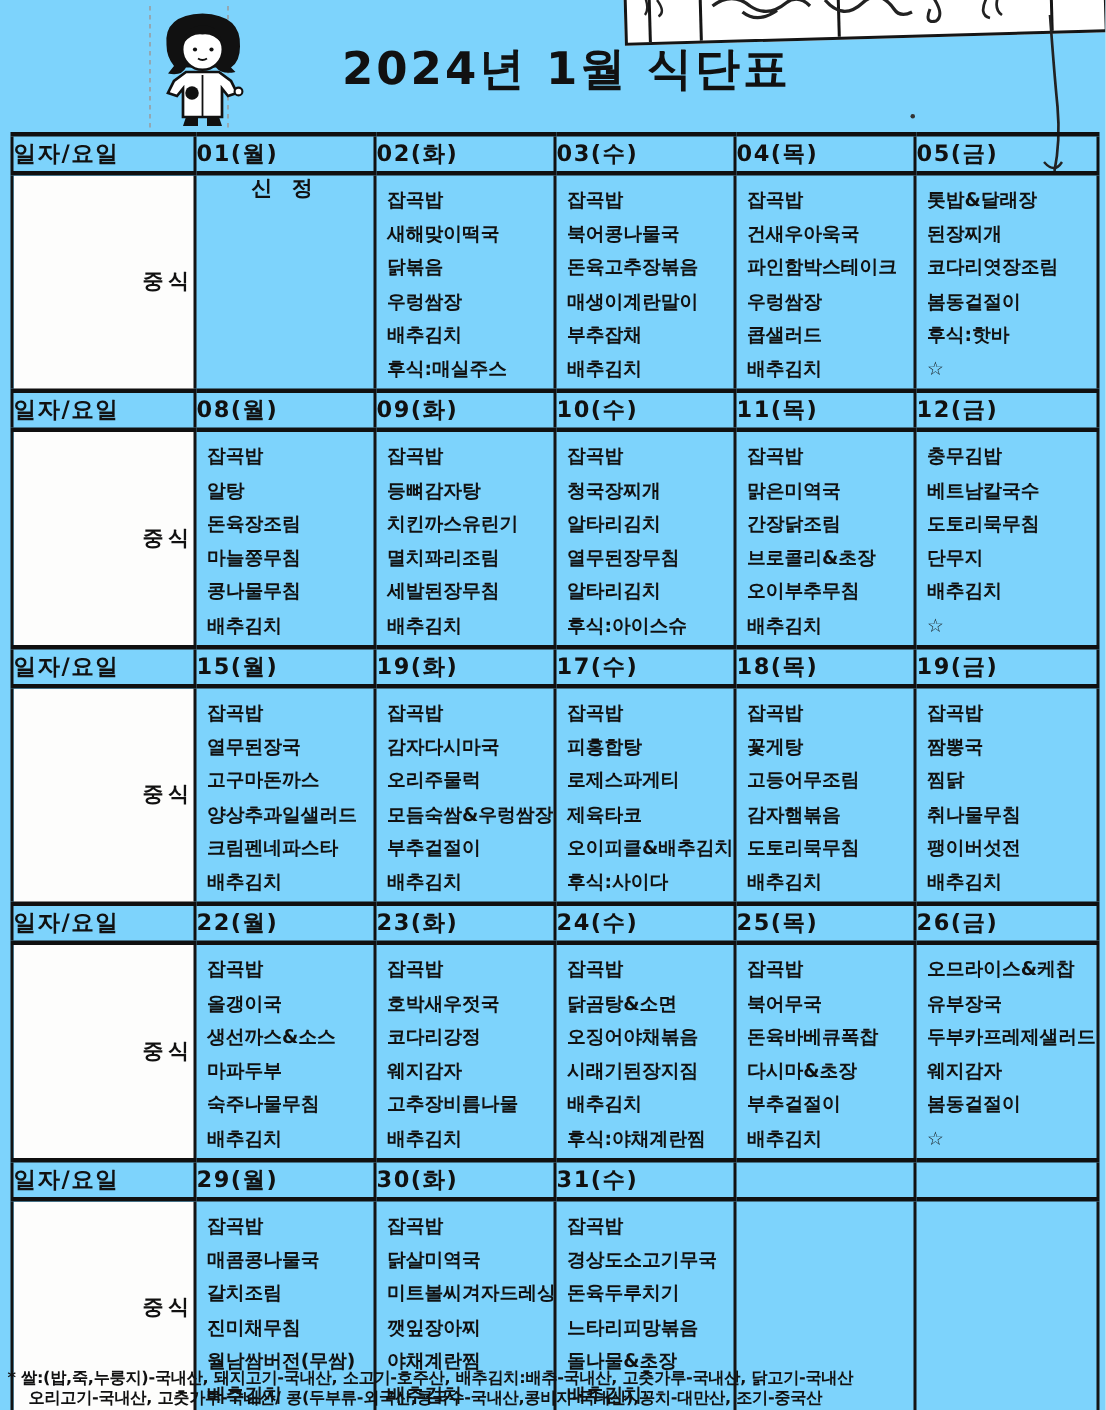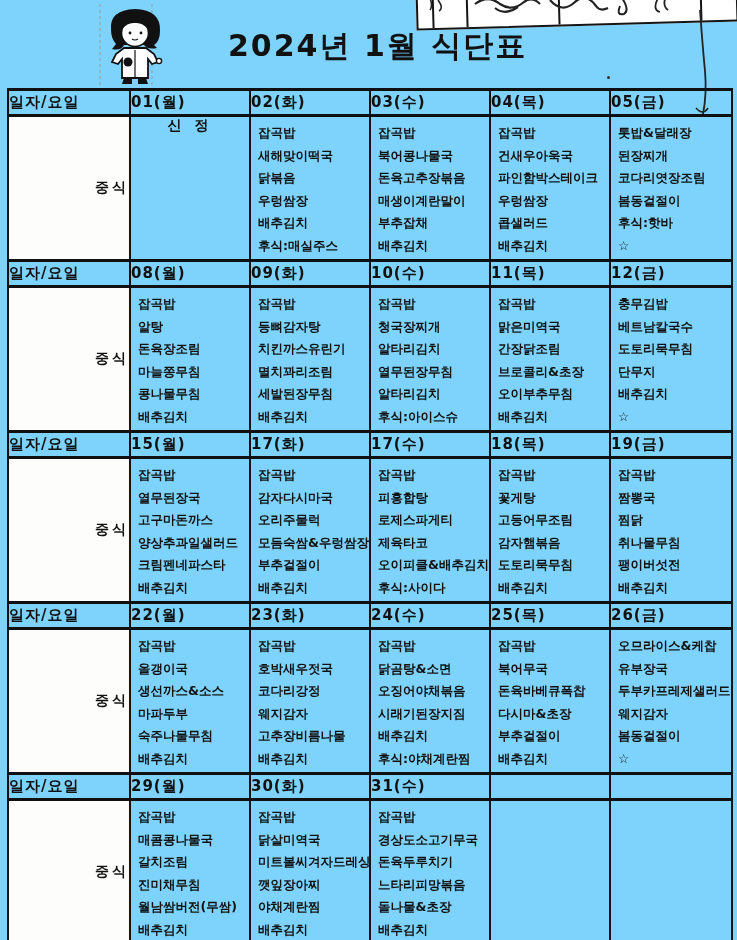--- a/index.html
+++ b/index.html
@@ -254,21 +254,21 @@
               <div class="item">도토리묵무침</div>
               <div class="item">단무지</div>
               <div class="item">배추김치</div>
               <div class="item">☆</div>
             </div>
           </td>
         </tr>
         <tr class="hdr">
           <td>일자/요일</td>
           <td>15(월)</td>
-          <td>17(화)</td>
+          <td>19(화)</td>
           <td>17(수)</td>
           <td>18(목)</td>
           <td>19(금)</td>
         </tr>
         <tr class="menu">
           <td class="lbl">중식</td>
           <td>
             <div class="items">
               <div class="item">잡곡밥</div>
               <div class="item">열무된장국</div>
@@ -423,14 +423,18 @@
           <td>
             <div class="items"></div>
           </td>
           <td>
             <div class="items"></div>
           </td>
         </tr>
       </tbody>
   </table>
 
+  <div class="footer">
+    <div class="l1">* 쌀:(밥,죽,누룽지)-국내산, 돼지고기-국내산, 소고기-호주산, 배추김치:배추-국내산, 고춧가루-국내산, 닭고기-국내산</div>
+    <div class="l2">오리고기-국내산, 고춧가루-국내산/ 콩(두부류-외국산,콩국수-국내산,콩비지-국내산),꽁치-대만산, 조기-중국산</div>
+  </div>
 
 </div>
 
 </body></html>

